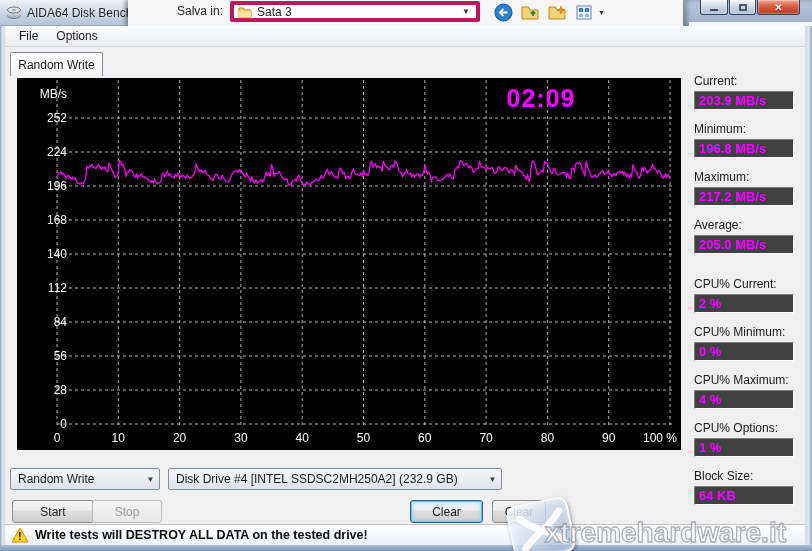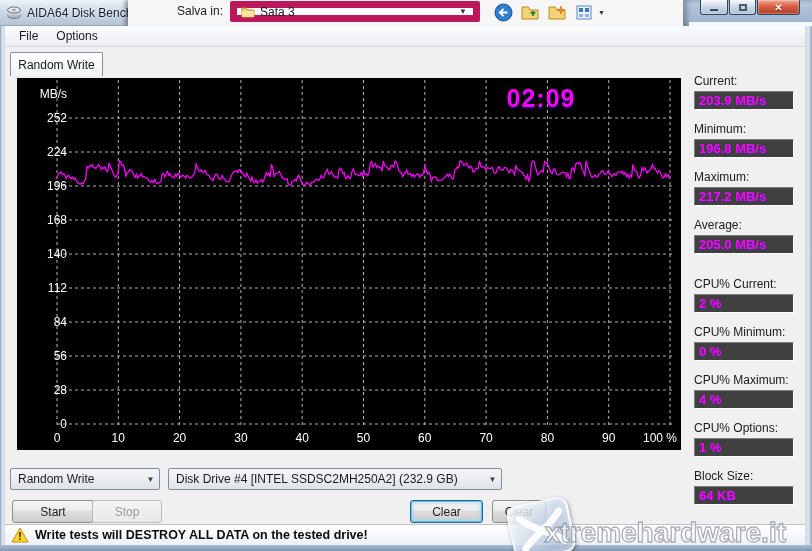--- a/index.html
+++ b/index.html
@@ -17,21 +17,21 @@
     font-size:12px; white-space:nowrap; overflow:hidden;
     color:#15202b; text-shadow:0 0 3px #ffffff;
   }
   .savedlg{
     position:absolute; left:128px; top:0; width:555px; height:26px;
     background:#f6f6f6; box-shadow:-3px 0 4px rgba(0,0,0,.35);
   }
   .salva-label{ position:absolute; left:49px; top:4px; font-size:12px; color:#222; }
   .scombo{
     position:absolute; left:102px; top:1px; width:250px; height:21px;
-    background:#fff; border:7px solid #be185d; border-radius:2px;
+    background:#fff; border:4px solid #be185d; border-radius:2px;
     display:flex; align-items:center; gap:5px; padding:0 4px; font-size:12px;
   }
   .scombo .caret{ margin-left:auto; font-size:8px; color:#333; padding-right:2px; }
   .dlg-icons{ position:absolute; left:366px; top:3px; display:flex; gap:8px; align-items:center; }
   .dlg-icons .icon{ width:19px; height:19px; display:flex; align-items:center; justify-content:center; }
   .views-caret{ font-size:7px; color:#333; margin-left:-4px; }
   .titlebar-right{
     position:absolute; left:683px; top:0; width:129px; height:26px;
     background:linear-gradient(#b9c9df,#9cb1cb);
     box-shadow:inset 4px 0 5px rgba(0,0,0,.28);

